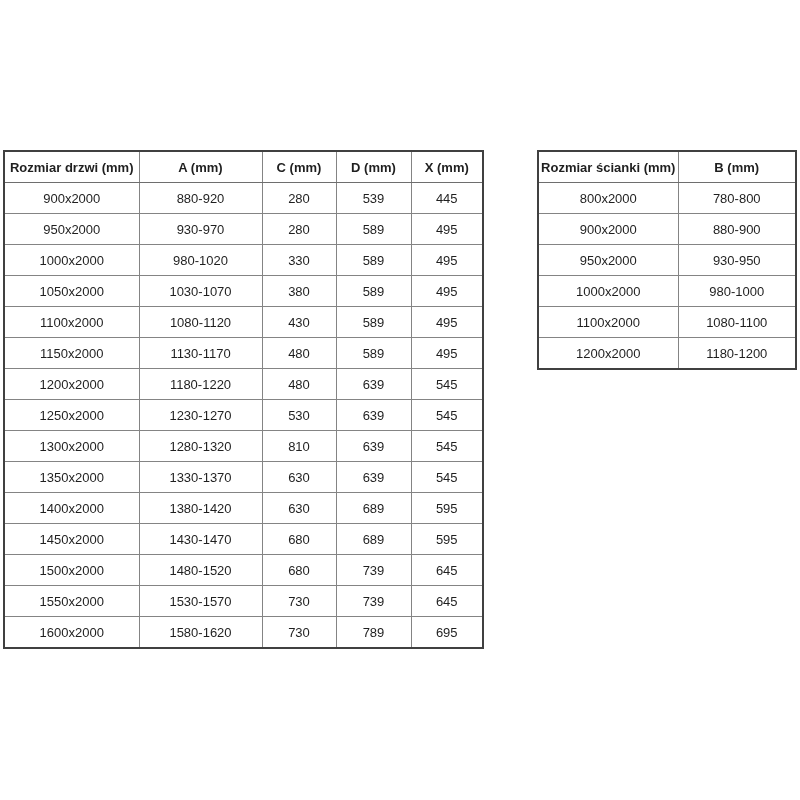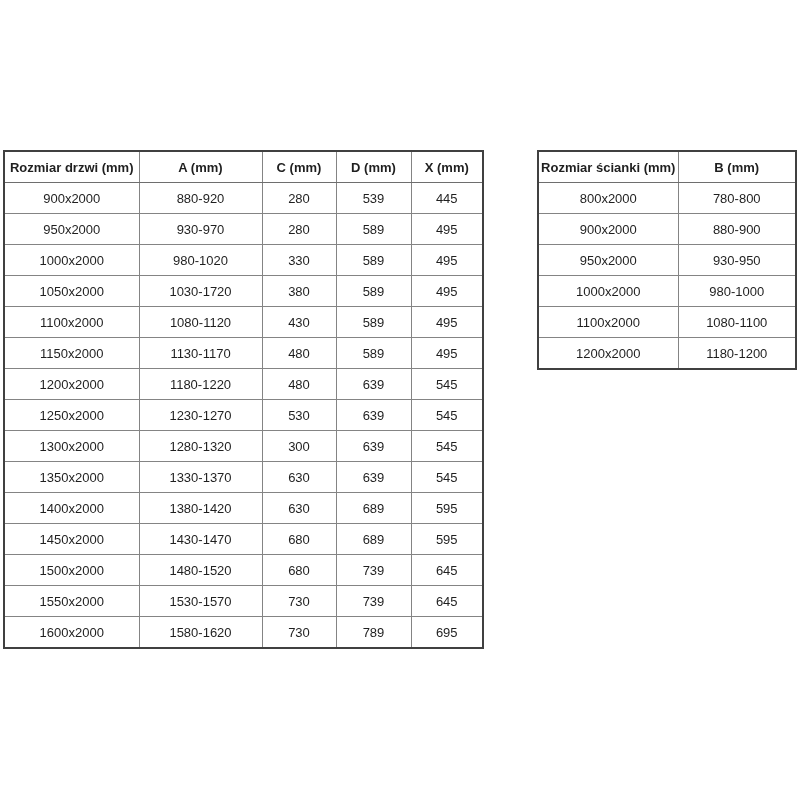--- a/index.html
+++ b/index.html
@@ -91,21 +91,21 @@
         </tr>
         <tr>
           <td>1000x2000</td>
           <td>980-1020</td>
           <td>330</td>
           <td>589</td>
           <td>495</td>
         </tr>
         <tr>
           <td>1050x2000</td>
-          <td>1030-1720</td>
+          <td>1030-1070</td>
           <td>380</td>
           <td>589</td>
           <td>495</td>
         </tr>
         <tr>
           <td>1100x2000</td>
           <td>1080-1120</td>
           <td>430</td>
           <td>589</td>
           <td>495</td>
@@ -127,21 +127,21 @@
         <tr>
           <td>1250x2000</td>
           <td>1230-1270</td>
           <td>530</td>
           <td>639</td>
           <td>545</td>
         </tr>
         <tr>
           <td>1300x2000</td>
           <td>1280-1320</td>
-          <td>300</td>
+          <td>810</td>
           <td>639</td>
           <td>545</td>
         </tr>
         <tr>
           <td>1350x2000</td>
           <td>1330-1370</td>
           <td>630</td>
           <td>639</td>
           <td>545</td>
         </tr>

